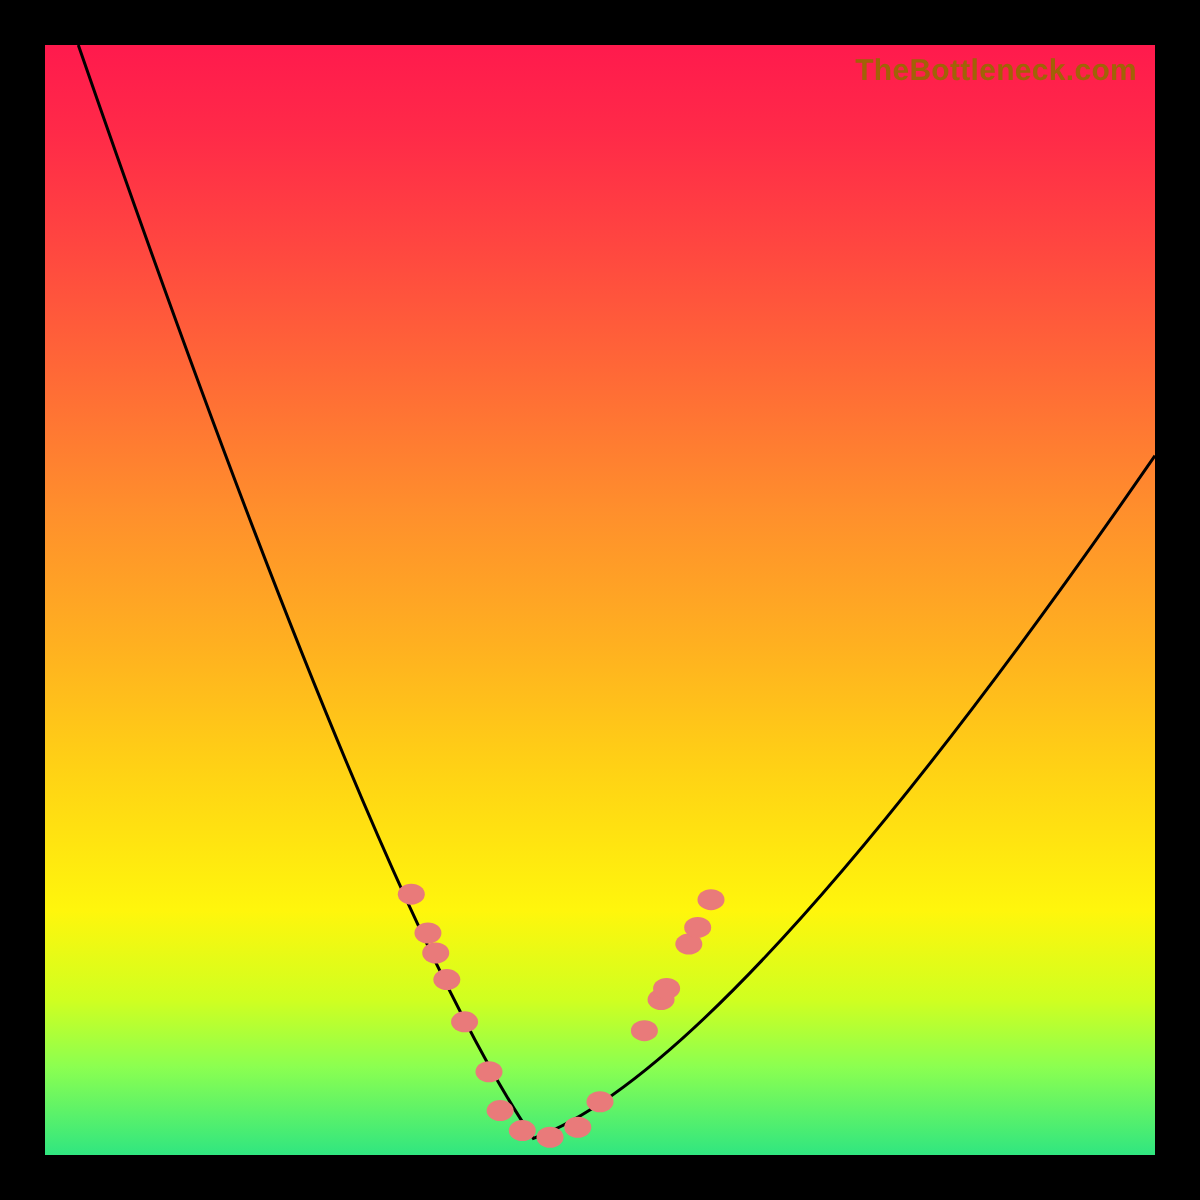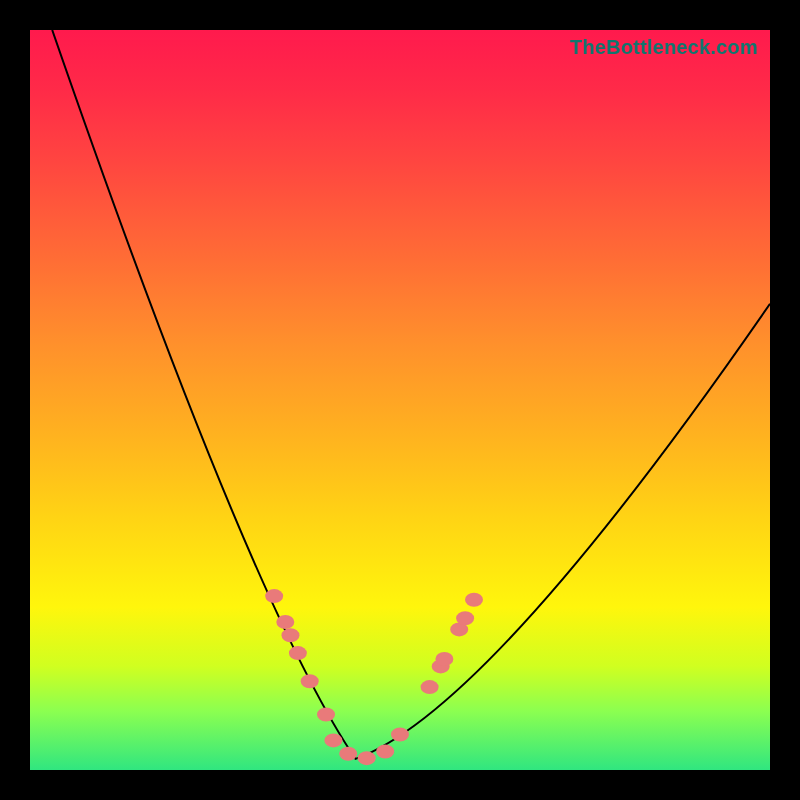--- a/index.html
+++ b/index.html
@@ -12,21 +12,21 @@
       #ff4640 18%,
       #ff6a36 30%,
       #ff8f2c 42%,
       #ffb020 54%,
       #ffd414 66%,
       #fff60c 78%,
       #d0ff20 86%,
       #8cff50 92%,
       #30e680 100%);
   }
-  .watermark{position:absolute;top:6px;right:12px;font:20px Arial,Helvetica,sans-serif;color:#0f766e;font-weight:600;letter-spacing:0.2px;}
+  .watermark{position:absolute;top:6px;right:12px;font:20px Arial,Helvetica,sans-serif;color:#a16207;font-weight:600;letter-spacing:0.2px;}
   svg{position:absolute;inset:0;}
   .curve{fill:none;stroke:#000;stroke-width:2;}
   .dot{fill:#e97a7a;}
 </style>
 </head>
 <body>
 <div class="frame">
   <div class="plot">
     <div class="gradient"></div>
     <div class="watermark">TheBottleneck.com</div>

